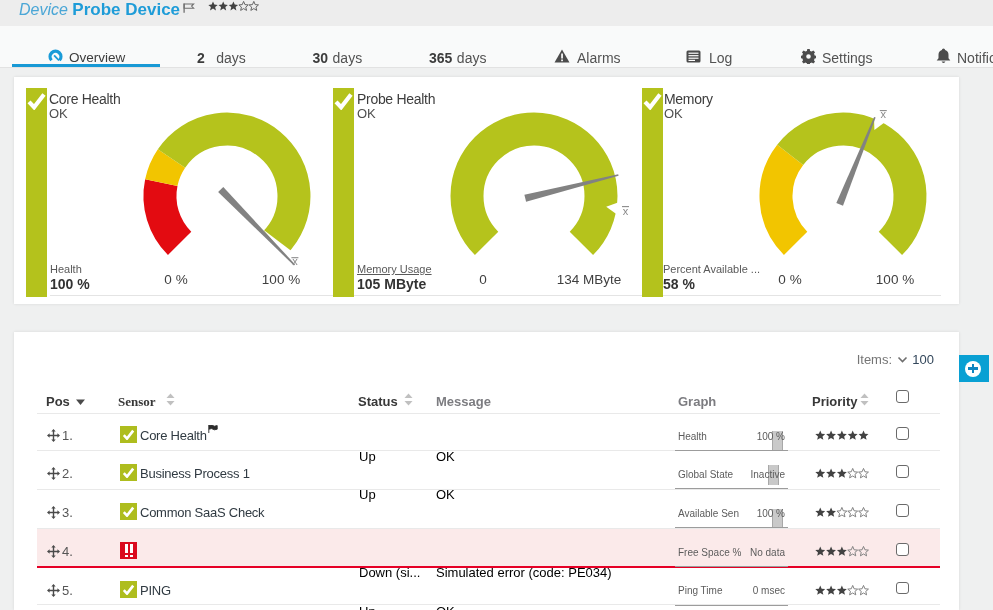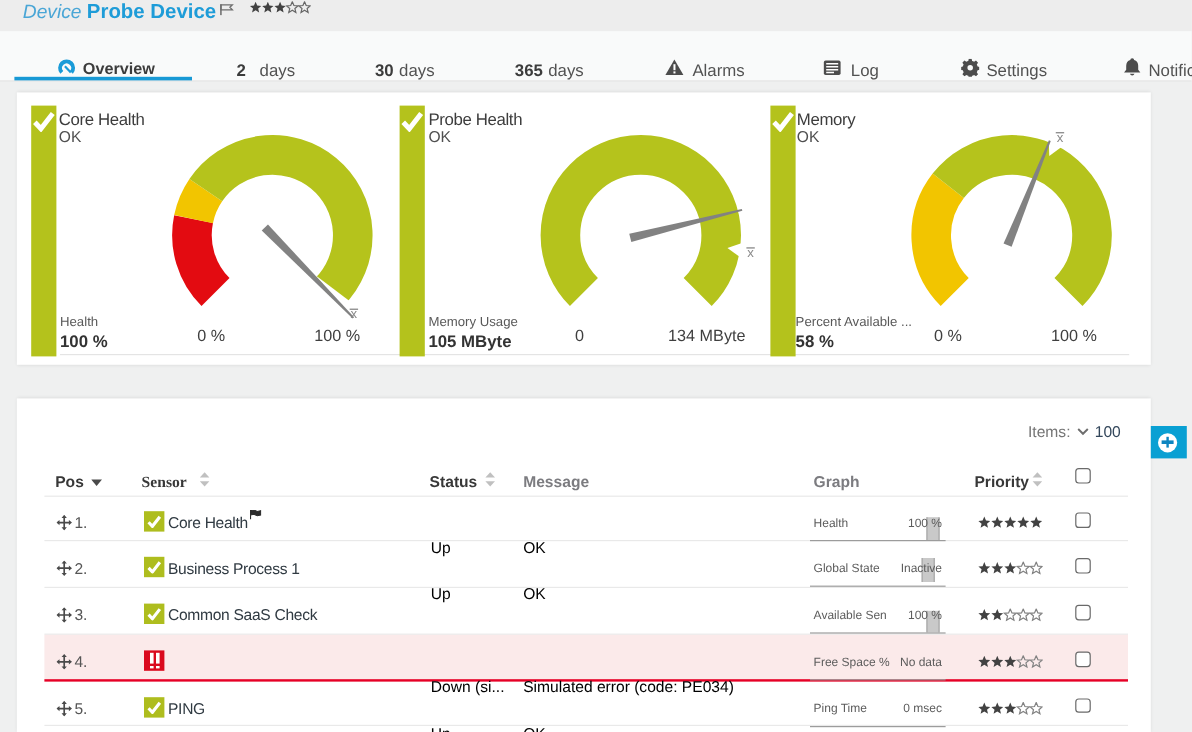--- a/index.html
+++ b/index.html
@@ -50,21 +50,21 @@
       <use href="#star" x="30.6"></use>
       <use href="#star" x="40.8"></use>
     </g>
 </svg>
 
 <div class="abs" style="left:12px; top:64px; width:148px; height:3px; background:#1899d5;"></div>
 <svg class="abs" style="left:48px; top:49px;" width="16" height="14" viewBox="0 0 16 14">
   <path d="M3.51 11.26 A5.4 5.4 0 1 1 11.49 11.26" fill="none" stroke="#1a9bd8" stroke-width="3.3"></path>
   <path d="M6.1 6.3 L11.0 11.5" stroke="#1a9bd8" stroke-width="1.8"></path>
 </svg>
-<div class="tabtxt" style="left:69px; font-size:13.5px; font-weight:bold; color:#3c3c3c;">Overview</div>
+<div class="tabtxt" style="left:69px; font-size:13.5px; font-weight:normal; color:#3c3c3c;">Overview</div>
 <div class="tabtxt" style="left:197px;"><span class="tabnum">2</span><span style="margin-left:11.5px;">days</span></div>
 <div class="tabtxt" style="left:312.5px;"><span class="tabnum">30</span><span style="margin-left:4.5px;">days</span></div>
 <div class="tabtxt" style="left:429px;"><span class="tabnum">365</span><span style="margin-left:4.5px;">days</span></div>
 <svg class="abs" style="left:554px; top:49px;" width="16" height="14" viewBox="0 0 16 14">
   <path d="M8 0.5 L15.5 13.5 H0.5 Z" fill="#4c4c4c"></path>
   <rect x="7.2" y="4.5" width="1.7" height="5" fill="#fff"></rect>
     <rect x="7.2" y="10.5" width="1.7" height="1.7" fill="#fff"></rect>
 </svg>
 <div class="tabtxt" style="left:577px;">Alarms</div>
 <svg class="abs" style="left:686px; top:50px;" width="15" height="13" viewBox="0 0 15 13">
@@ -125,21 +125,21 @@
   <div class="gok" style="left:343px; top:28.5px;">OK</div>
   <svg class="abs" style="left:420px; top:19px;" width="210" height="200" viewBox="0 0 210 200" overflow="visible">
     <path d="M52.6 147.4A67 67 0 1 1 147.4 147.4" fill="none" stroke="#b5c31c" stroke-width="33"></path>
     <polygon points="172.2,110.7 186.8,105.6 184.7,119.7" fill="#fff"></polygon>
     <polygon points="90.4,98.7 184.2,78.2 184.6,79.7 92.1,105.7" fill="#828282"></polygon>
     <text x="191.5" y="118.5" font-size="11" fill="#8a8a8a" text-anchor="middle">x</text>
     <line x1="188" y1="110.6" x2="195" y2="110.6" stroke="#8a8a8a" stroke-width="1.1"></line>
   </svg>
   <div class="glabel" style="left:469px; top:195px;">0</div>
   <div class="glabel" style="left:575px; top:195px;">134 MByte</div>
-  <div class="gchan" style="left:343px; top:186px;">Memory Usage</div>
+  <div class="gchan" style="left:343px; top:186px;text-decoration:underline;">Memory Usage</div>
   <div class="gval" style="left:343px; top:199px;">105 MByte</div>
 
   <div class="gbar" style="left:628px; top:11px; height:209px;"></div>
   <svg class="abs" style="left:627.5px; top:15px;" width="21" height="17.5" viewBox="0 0 11.4 11">
       <use href="#check"></use>
     </svg>
   <div class="gtitle" style="left:650px; top:13.5px;">Memory</div>
   <div class="gok" style="left:650px; top:28.5px;">OK</div>
   <svg class="abs" style="left:729px; top:19px;" width="200" height="200" viewBox="0 0 200 200" overflow="visible">
     <path d="M52.6 147.4A67 67 0 0 1 47.2 58.8" fill="none" stroke="#f2c500" stroke-width="33"></path>

